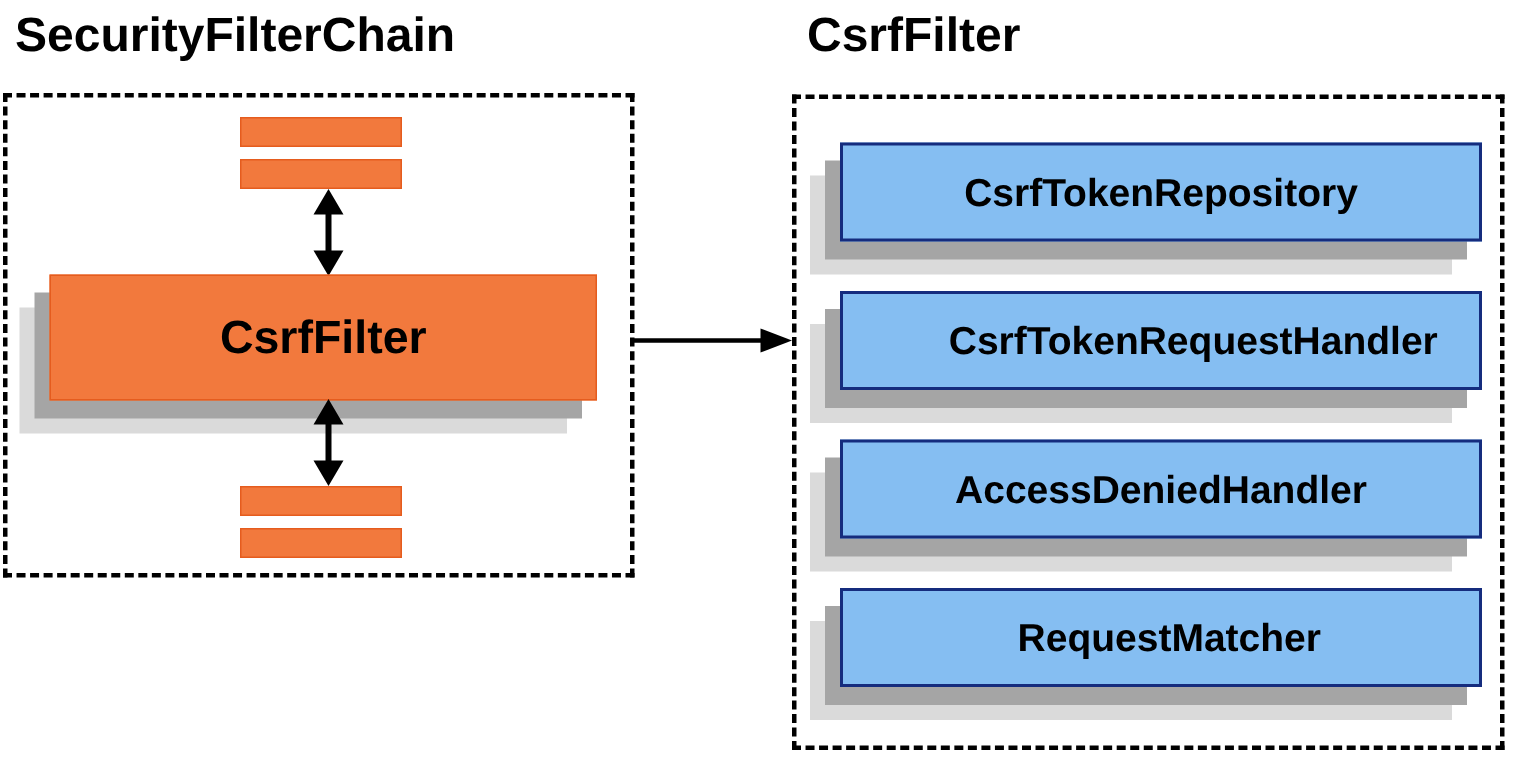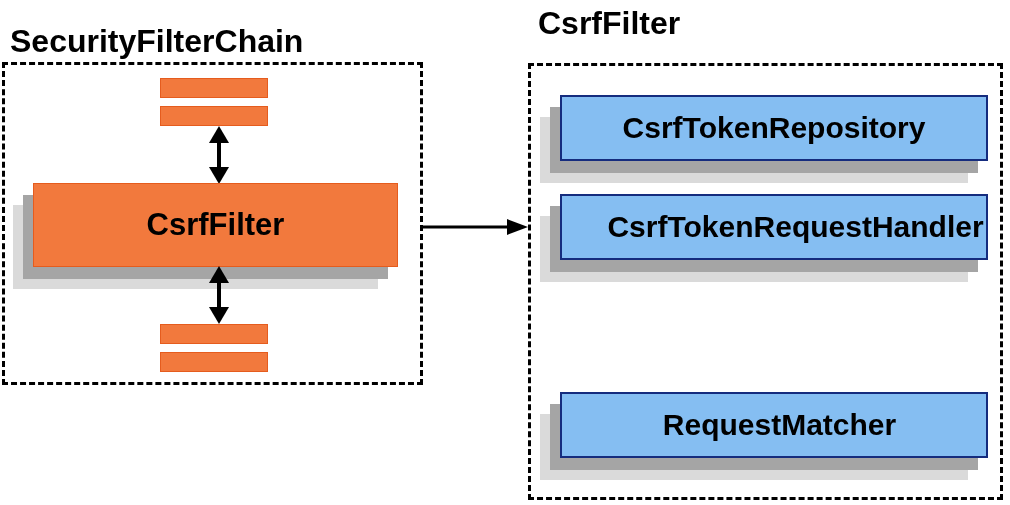--- a/index.html
+++ b/index.html
@@ -16,21 +16,21 @@
     overflow: hidden;
   }
   .panel-title {
     position: absolute;
     font-size: 32px;
     font-weight: bold;
     color: #000000;
     white-space: nowrap;
     line-height: 1.1;
   }
-  .title-left  { left: 10px;  top: 6px; margin-top: 18px; }
+  .title-left  { left: 10px;  top: 6px; }
   .title-right { left: 538px; top: 6px; }
 
   .dashed-box {
     position: absolute;
     border: 3px dashed #000000;
     box-sizing: border-box;
     background: transparent;
   }
   .left-box  { left: 2px;   top: 62px; width: 421px; height: 323px; }
   .right-box { left: 528px; top: 63px; width: 475px; height: 437px; }
@@ -97,21 +97,21 @@
     height: 66px;
     background: #85bef2;
     border: 2px solid #152c7e;
     box-sizing: border-box;
     box-shadow: -10px 12px 0 0 #a5a5a5, -20px 22px 0 0 #dadada;
     display: flex;
     align-items: center;
     justify-content: center;
   }
   .component-box .label {
-    font-size: 30px;
+    font-size: 26px;
     font-weight: bold;
     color: #000000;
     white-space: nowrap;
   }
   .component-box.c1 { top: 29px;  }
   .component-box.c2 { top: 128px; padding-left: 43px; }
   .component-box.c3 { top: 227px; }
   .component-box.c4 { top: 326px; padding-left: 11px; }
 </style>
 </head>
@@ -156,19 +156,22 @@
   <div class="dashed-box right-box">
 
     <div class="component-box c1">
       <span class="label">CsrfTokenRepository</span>
     </div>
 
     <div class="component-box c2">
       <span class="label">CsrfTokenRequestHandler</span>
     </div>
 
+    <div class="component-box c3">
+      <span class="label">AccessDeniedHandler</span>
+    </div>
 
     <div class="component-box c4">
       <span class="label">RequestMatcher</span>
     </div>
   </div>
 
 </div>
 
 </body></html>

